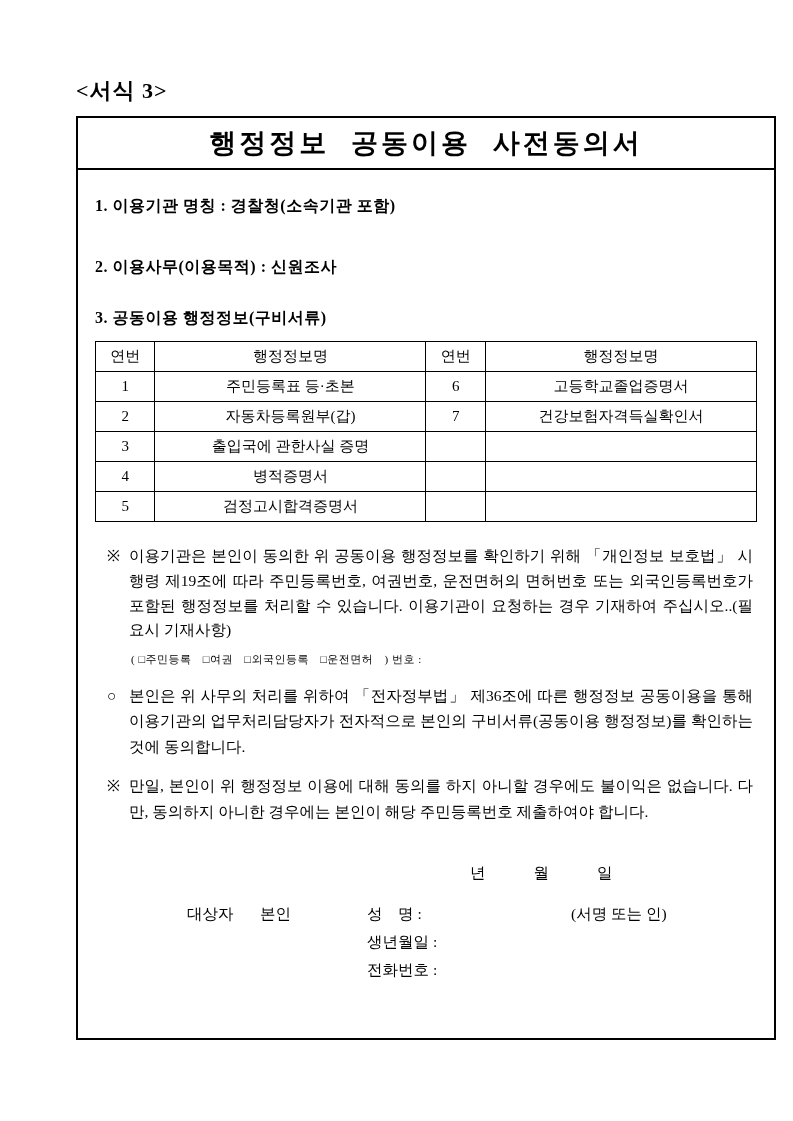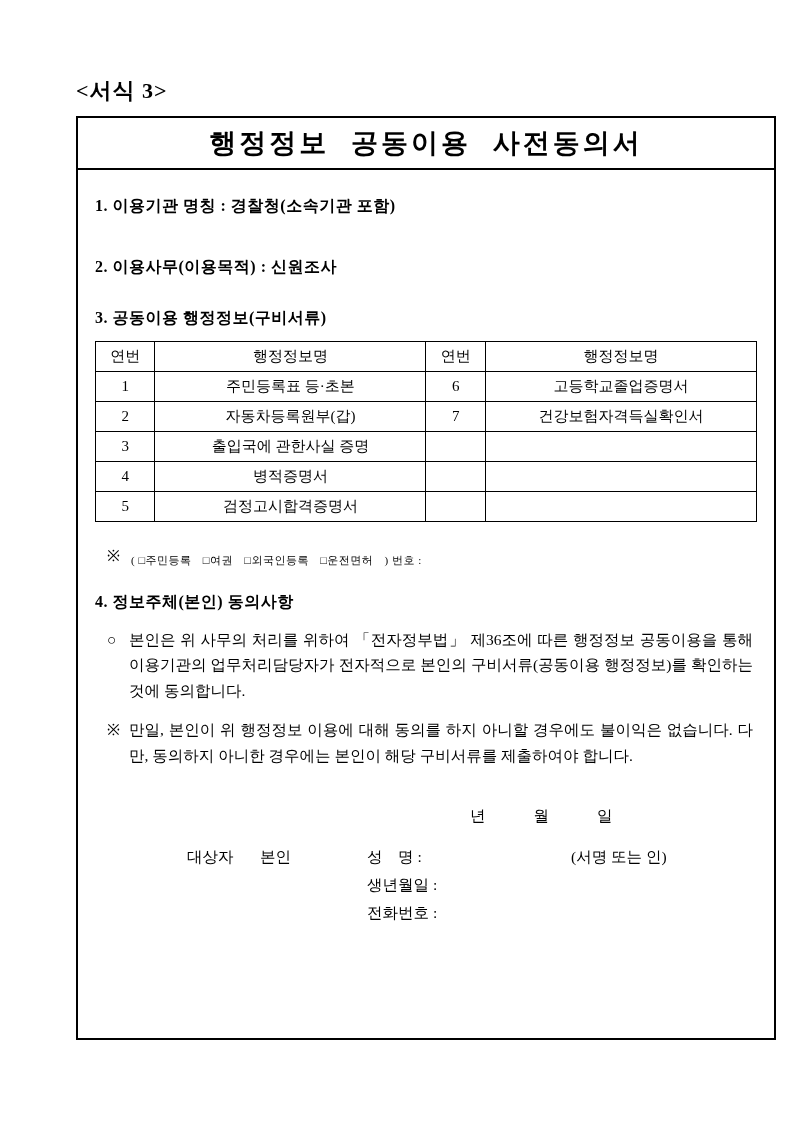--- a/index.html
+++ b/index.html
@@ -194,41 +194,41 @@
             <td>검정고시합격증명서</td>
             <td></td>
             <td></td>
           </tr>
         </tbody>
       </table>
 
       <div class="note-block">
         <span class="marker">※</span>
         <div class="note-body">
+          <span>이용기관은 본인이 동의한 위 공동이용 행정정보를 확인하기 위해 「개인정보 보호법」 시행령 제19조에 따라 주민등록번호, 여권번호, 운전면허의 면허번호 또는 외국인등록번호가 포함된 행정정보를 처리할 수 있습니다. 이용기관이 요청하는 경우 기재하여 주십시오..(필요시 기재사항)</span>
           <div class="checkbox-line">
             <span>(</span>
             <span class="checkbox-item"><span>□</span><span>주민등록</span></span>
             <span class="checkbox-item"><span>□</span><span>여권</span></span>
             <span class="checkbox-item"><span>□</span><span>외국인등록</span></span>
             <span class="checkbox-item"><span>□</span><span>운전면허</span></span>
             <span>) 번호 :</span>
           </div>
         </div>
       </div>
 
-      <p class="sec-head sec-4">4. 정보주체(본인) 동의사항</p>
 
       <div class="bullet-block">
         <span class="marker">○</span>
         <div class="bullet-body">본인은 위 사무의 처리를 위하여 「전자정부법」 제36조에 따른 행정정보 공동이용을 통해 이용기관의 업무처리담당자가 전자적으로 본인의 구비서류(공동이용 행정정보)를 확인하는 것에 동의합니다.</div>
       </div>
 
       <div class="bullet-block">
         <span class="marker">※</span>
-        <div class="bullet-body">만일, 본인이 위 행정정보 이용에 대해 동의를 하지 아니할 경우에도 불이익은 없습니다. 다만, 동의하지 아니한 경우에는 본인이 해당 구비서류를 제출하여야 합니다.</div>
+        <div class="bullet-body">만일, 본인이 위 행정정보 이용에 대해 동의를 하지 아니할 경우에도 불이익은 없습니다. 다만, 동의하지 아니한 경우에는 본인이 해당 주민등록번호 제출하여야 합니다.</div>
       </div>
 
       <div class="date-line">
         <span>년</span>
         <span>월</span>
         <span>일</span>
       </div>
 
       <div class="sig-area">
         <div class="sig-row">

